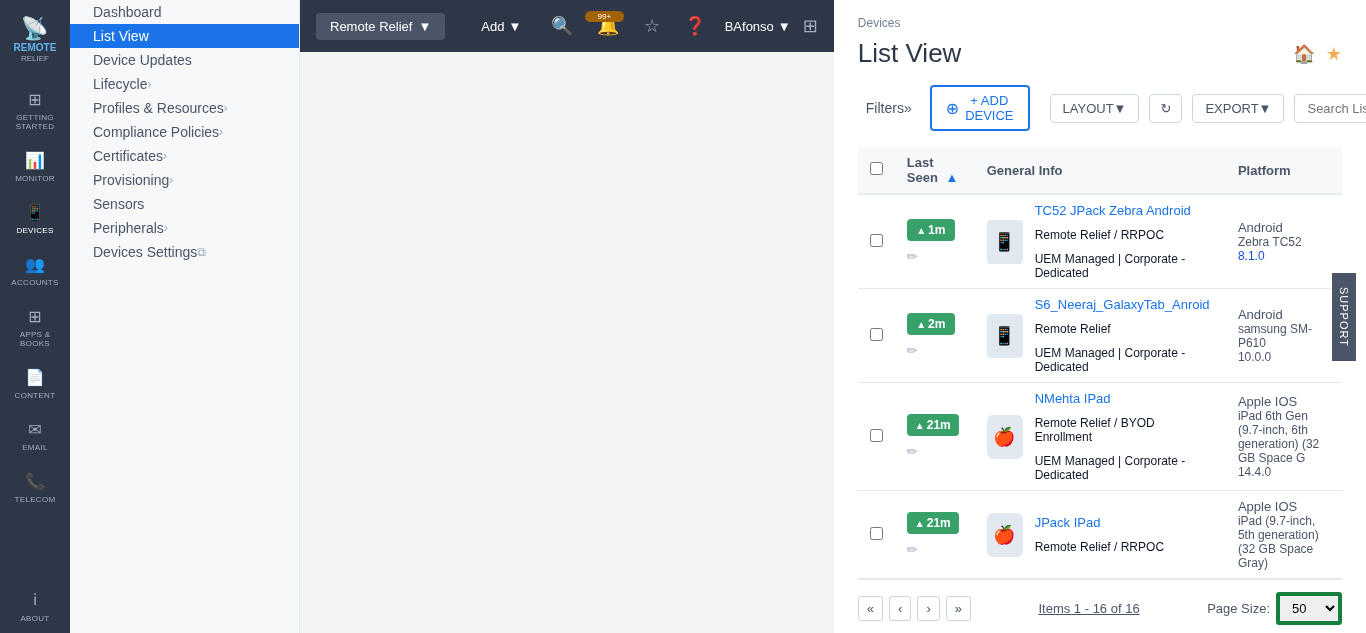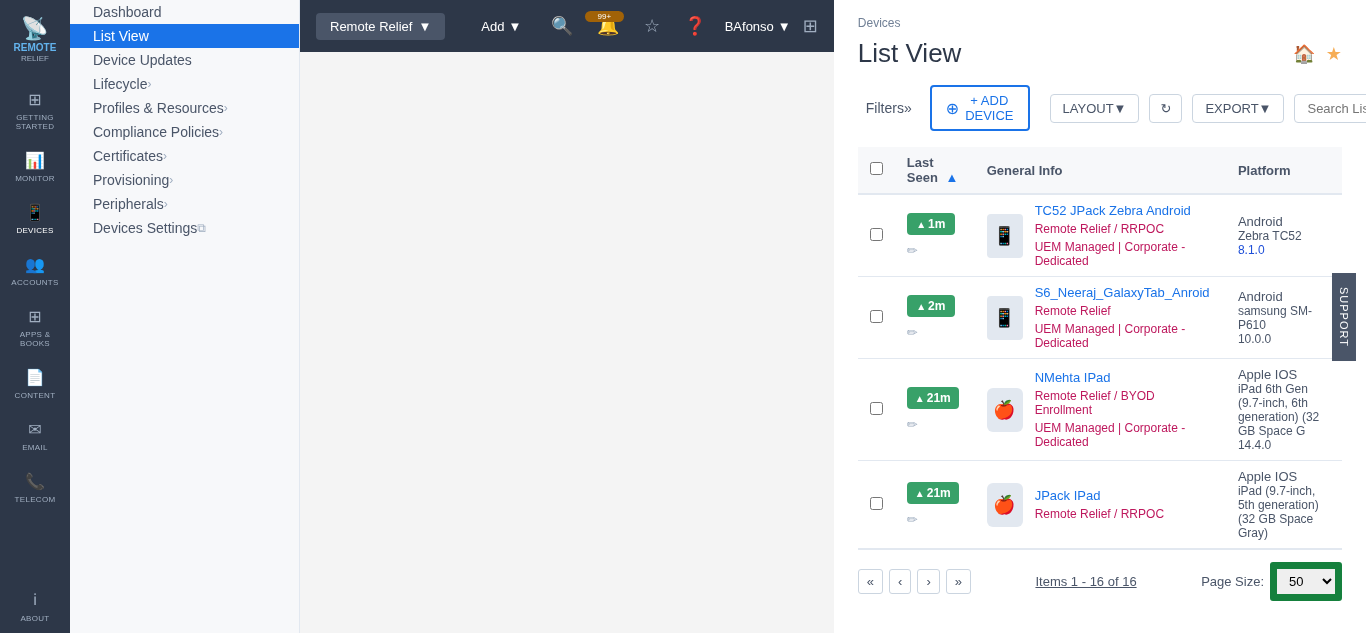--- a/index.html
+++ b/index.html
@@ -270,21 +270,21 @@
       min-width: 48px;
       justify-content: center;
     }
 
     .device-name-link {
       color: #1a73e8;
       text-decoration: none;
       font-weight: 500;
       font-size: 13px;
     }
-    .device-info { color: #be185d; font-size: 12px; margin-top: 4px; }
+    .device-info { color: #0f172a; font-size: 12px; margin-top: 10px; }
 
     .checkbox-cell { width: 32px; }
 
     .edit-icon { color: #a0aec0; font-size: 13px; cursor: pointer; }
     input[type="checkbox"] { cursor: pointer; }
 
     
     .pagination-bar {
       display: flex;
       align-items: center;
@@ -297,21 +297,21 @@
       border: 1px solid #cbd5e0;
       color: #4a5568;
       padding: 4px 8px;
       border-radius: 3px;
       cursor: pointer;
       font-size: 13px;
     }
     .page-info { color: #4a5568; font-size: 13px; flex: 1; text-align: center; text-decoration: underline; }
     .page-size-label { color: #4a5568; font-size: 13px; }
     .page-size-select {
-      border: 7px solid #15803d;
+      border: 4px solid #15803d;
       padding: 4px 8px;
       border-radius: 3px;
       font-size: 13px;
       cursor: pointer;
     }
 
     
     .support-tab {
       position: fixed;
       right: -22px;
@@ -406,20 +406,23 @@
     <span>Compliance Policies</span>
     <span class="chevron">›</span>
   </div>
   <div class="sidebar-wide-item">
     <span>Certificates</span>
     <span class="chevron">›</span>
   </div>
   <div class="sidebar-wide-item">
     <span>Provisioning</span>
     <span class="chevron">›</span>
+  </div>
+  <div class="sidebar-wide-item">
+    <span>Sensors</span>
   </div>
   <div class="sidebar-wide-item">
     <span>Peripherals</span>
     <span class="chevron">›</span>
   </div>
   <div class="sidebar-wide-item">
     <span>Devices Settings</span>
     <span class="chevron">⧉</span>
   </div>
 </div>

